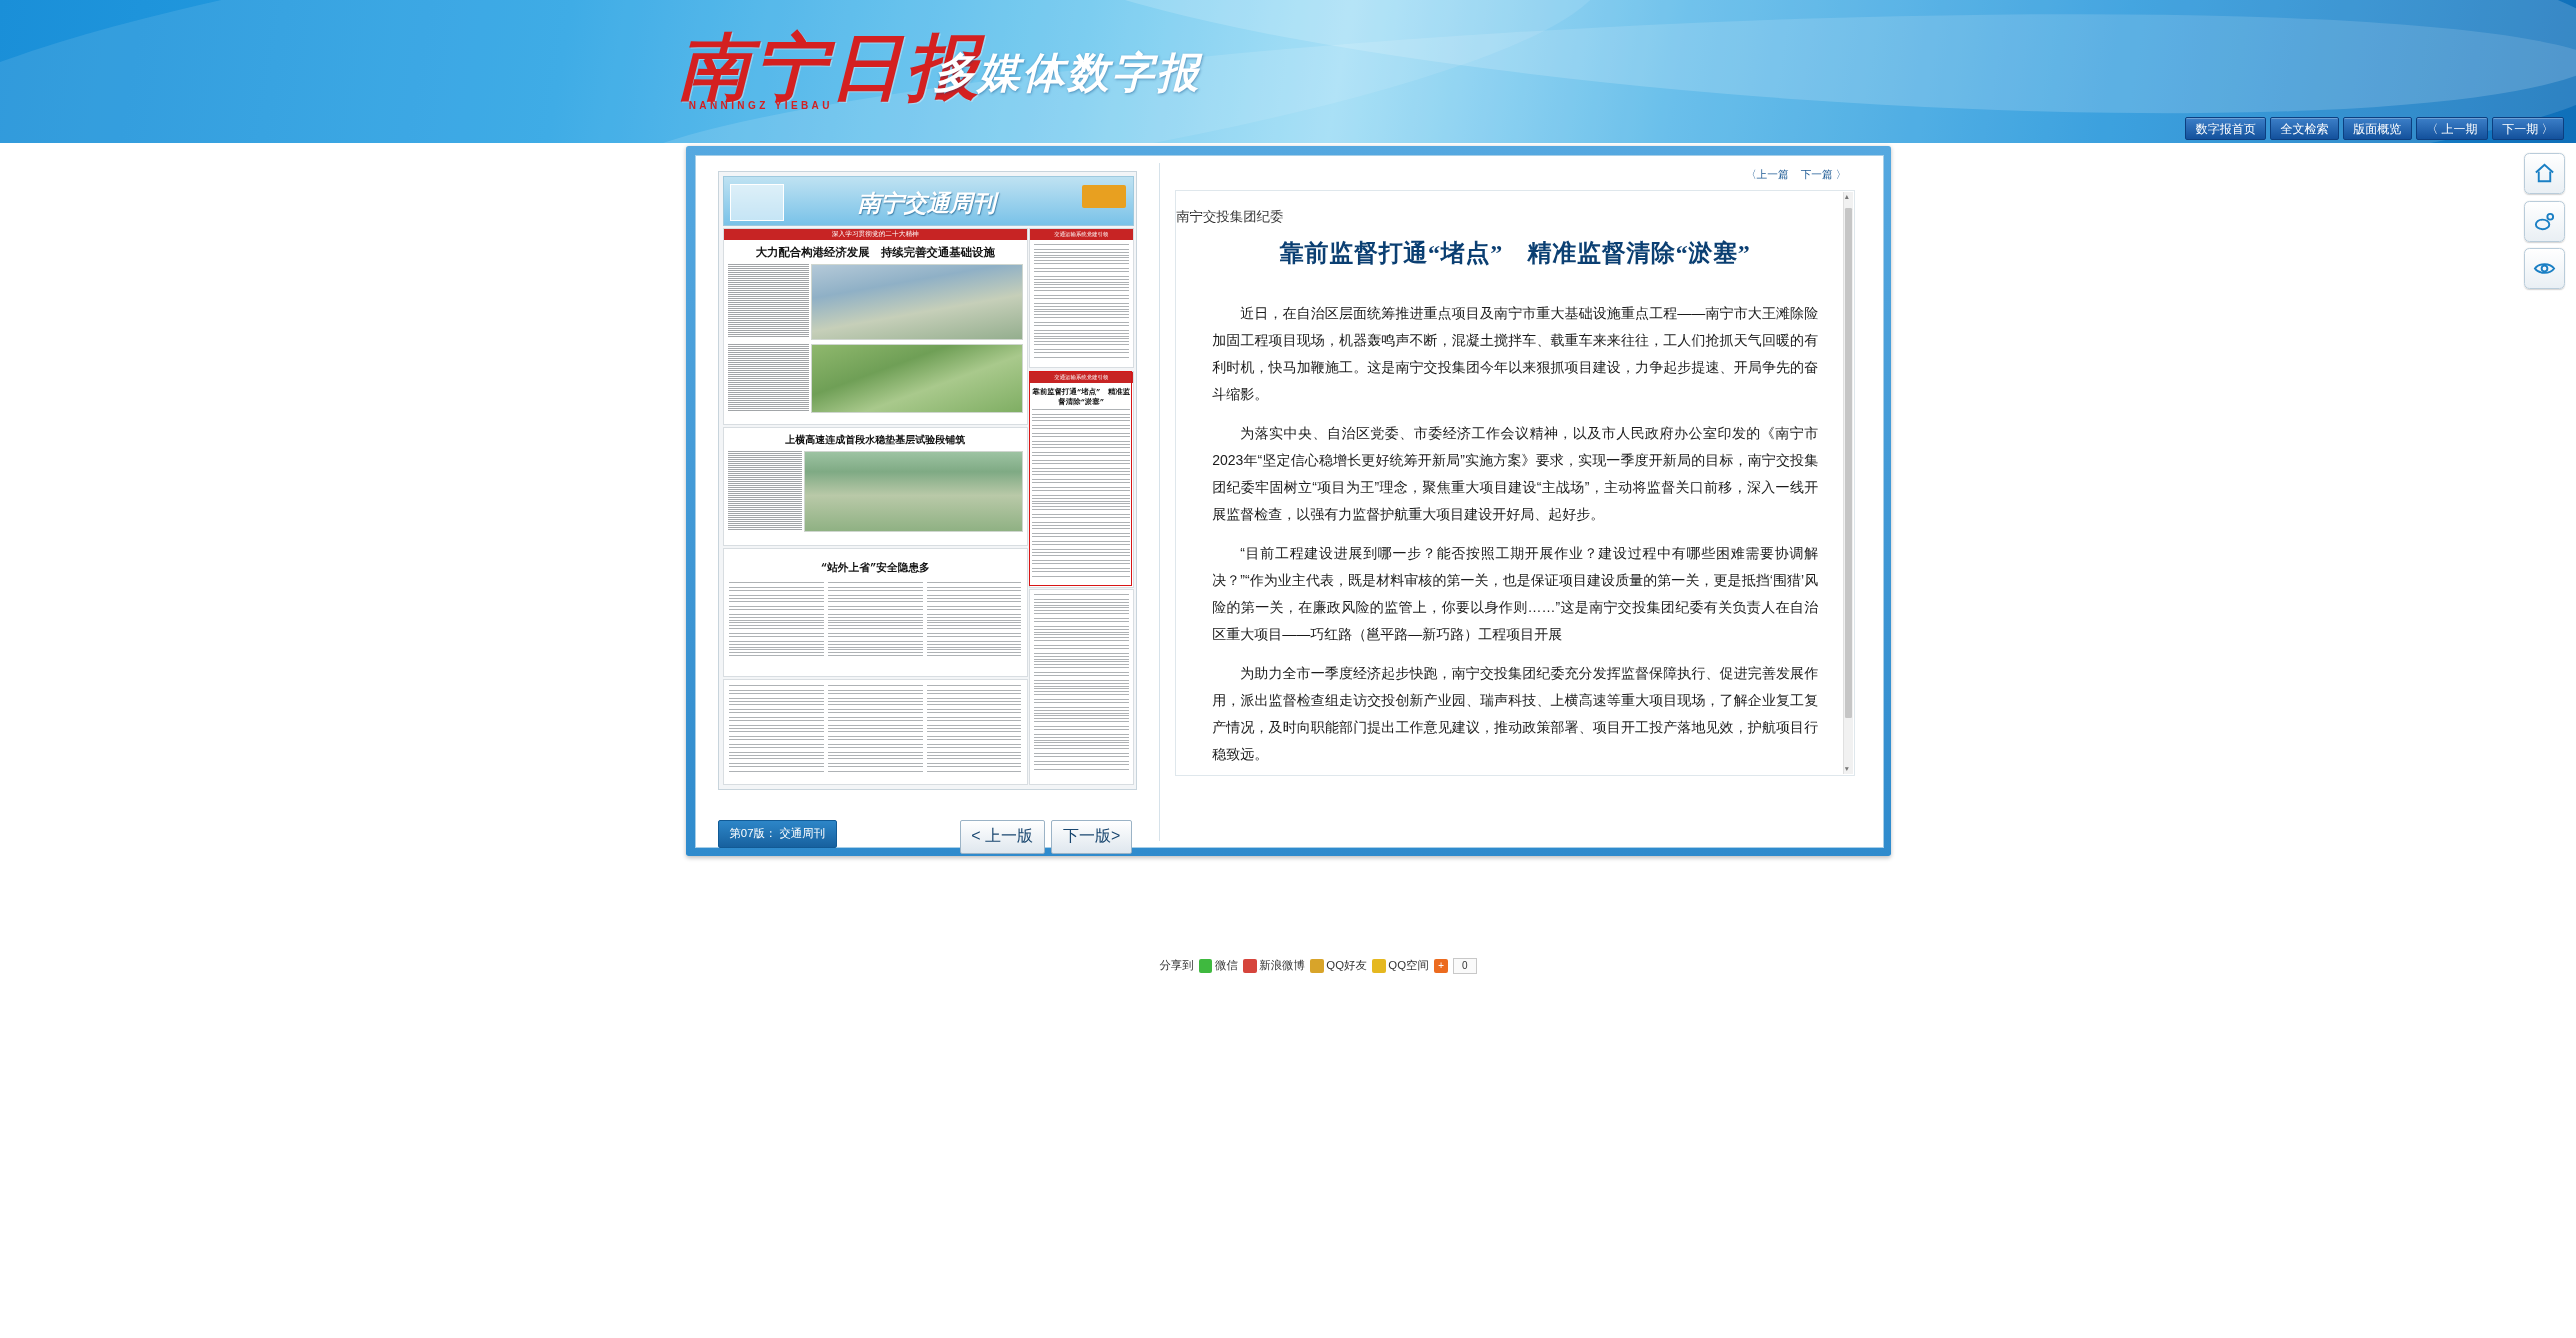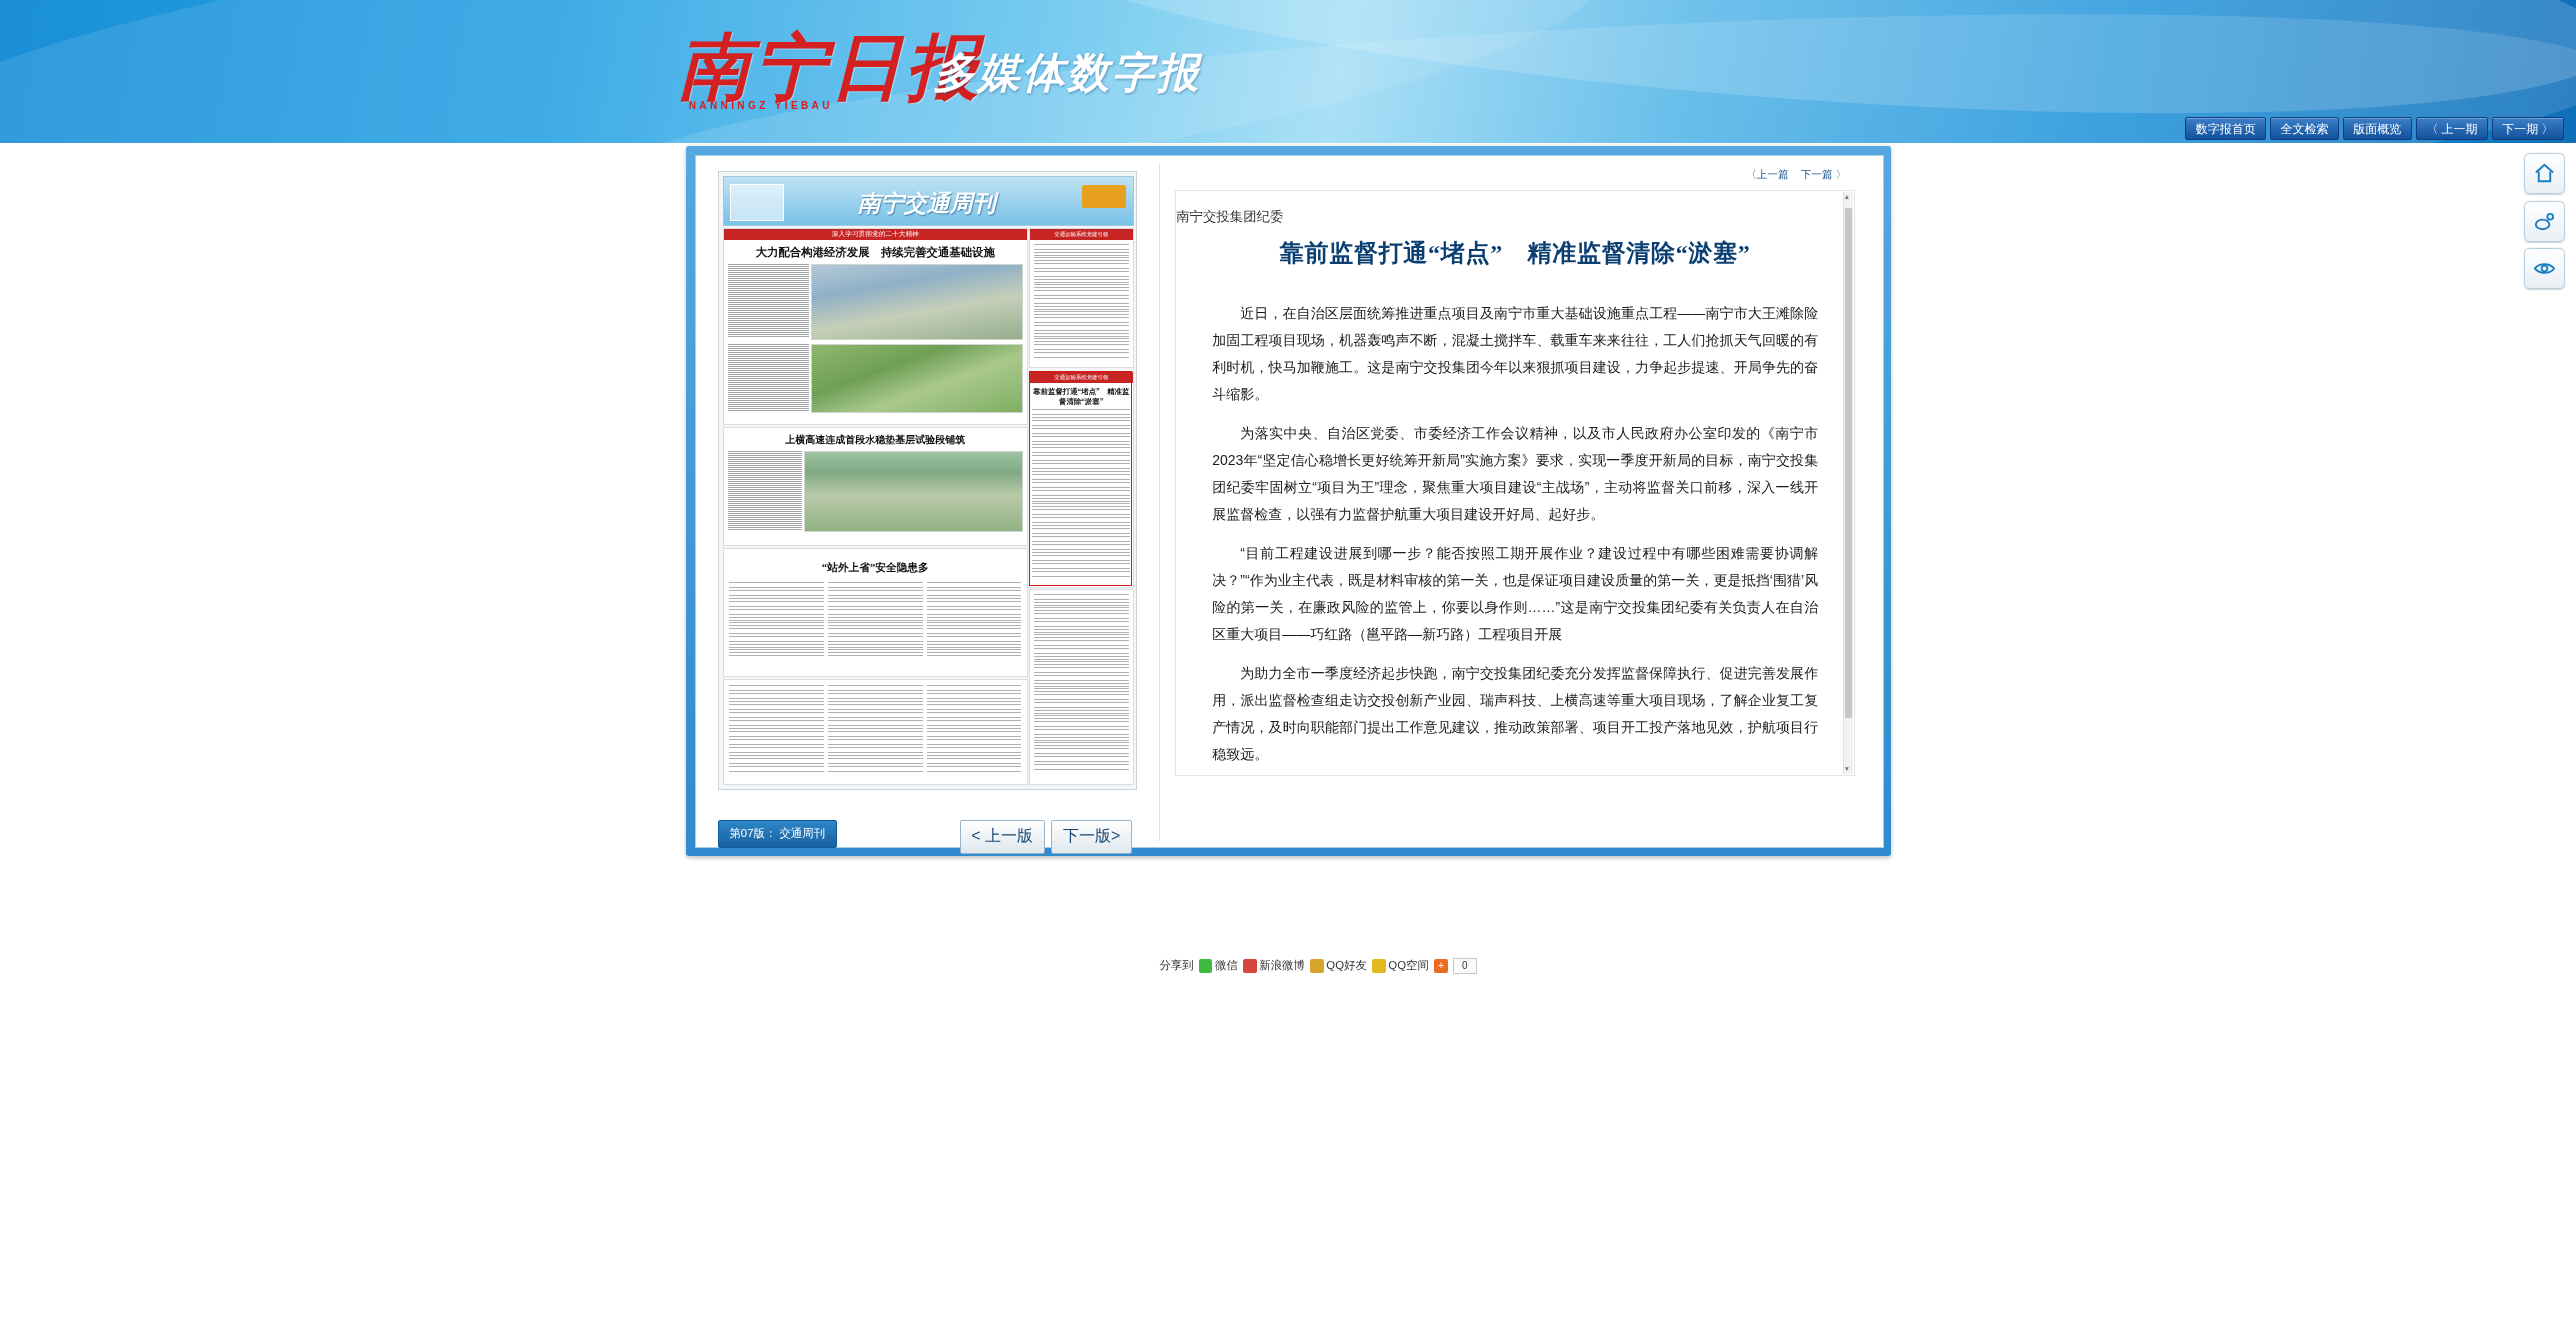--- a/index.html
+++ b/index.html
@@ -170,21 +170,21 @@
     background: rgba(255,255,255,0.55);
     border: 0.7px solid #ffffff;
   }
   .np-col {
     position: absolute;
     background: #ffffff;
     border: 0.7px solid #d8dde1;
     overflow: hidden;
   }
   .np-headline {
-    font-family: Liberation Serif, serif;
+    font-family: Liberation Mono, monospace;
     font-weight: bold;
     color: #111111;
     text-align: center;
   }
   .np-redbar {
     background: #c72424;
     color: #ffffff;
     font-size: 6.7px;
     text-align: center;
     line-height: 10.7px;

